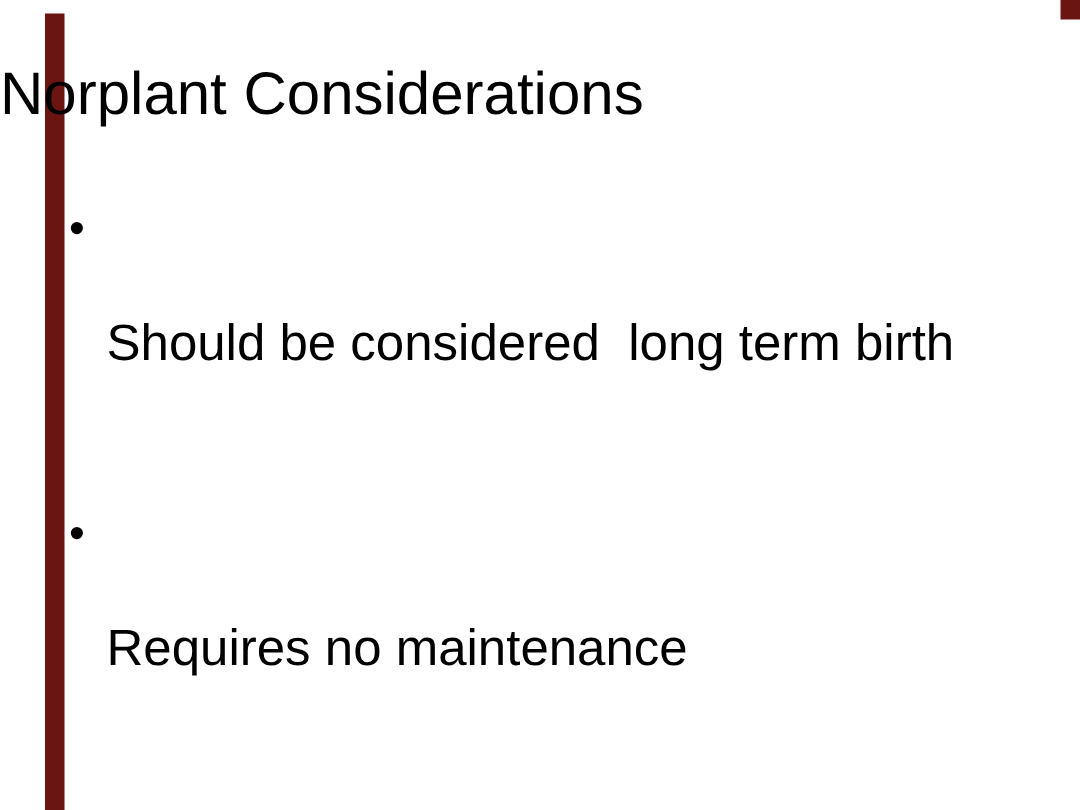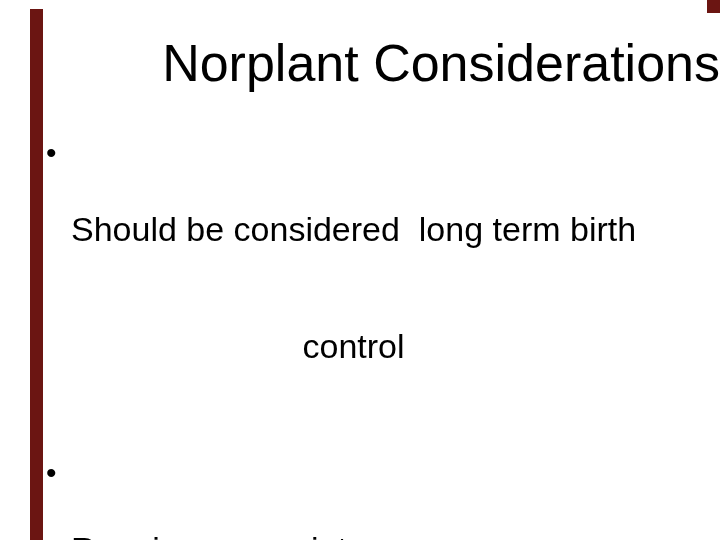--- a/index.html
+++ b/index.html
@@ -30,22 +30,22 @@
     right: 0;
     width: 13px;
     height: 13px;
     background: #6b1512;
   }
   .slide-title {
     position: absolute;
     top: 40px;
     left: 0;
     right: 0;
-    text-align: right;
-    font-size: 52px;
+    text-align: left;
+    font-size: 40px;
     line-height: 46px;
     font-weight: 400;
     white-space: pre;
   }
   .content {
     position: absolute;
     left: 46px;
     top: 132px;
     right: 30px;
   }
@@ -80,21 +80,20 @@
   <div class="accent-corner-tr"></div>
 
   <div class="slide-title">Norplant Considerations</div>
 
   <div class="content">
 
     <div class="bullet-item">
       <span class="bullet-marker">•</span>
       <div class="bullet-text">
         <div>Should be considered  long term birth</div>
-        <div>control</div>
       </div>
     </div>
 
     <div class="bullet-item">
       <span class="bullet-marker">•</span>
       <div class="bullet-text">
         <div>Requires no maintenance</div>
       </div>
     </div>
 

